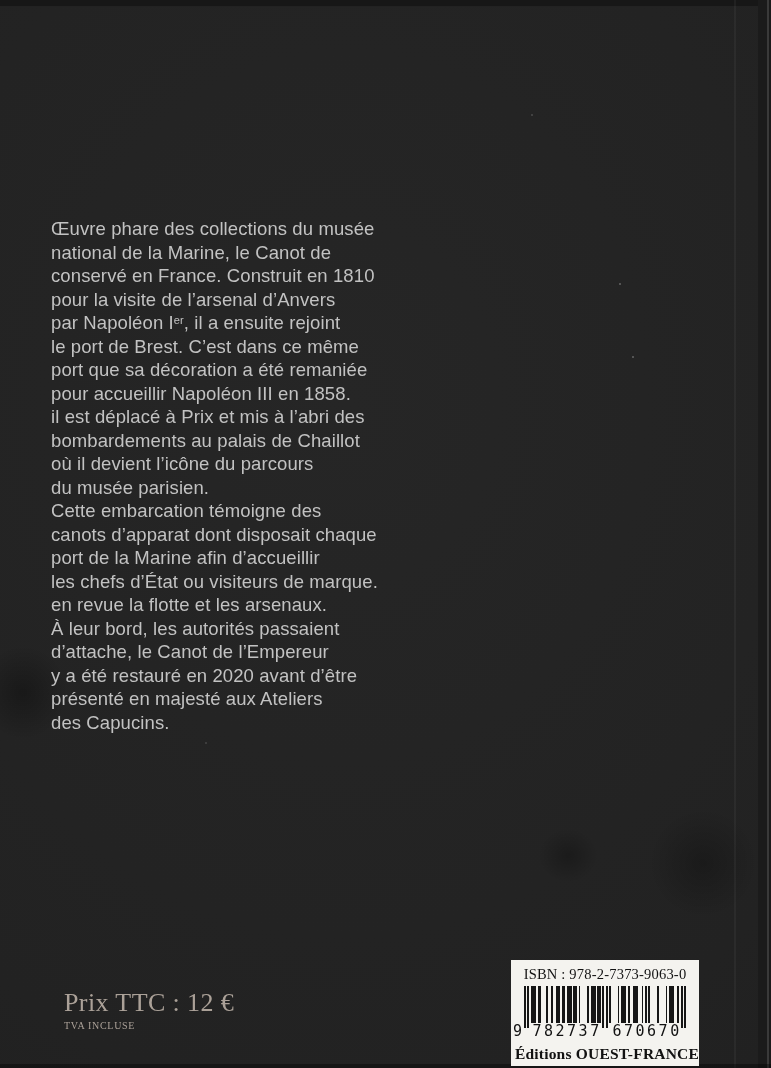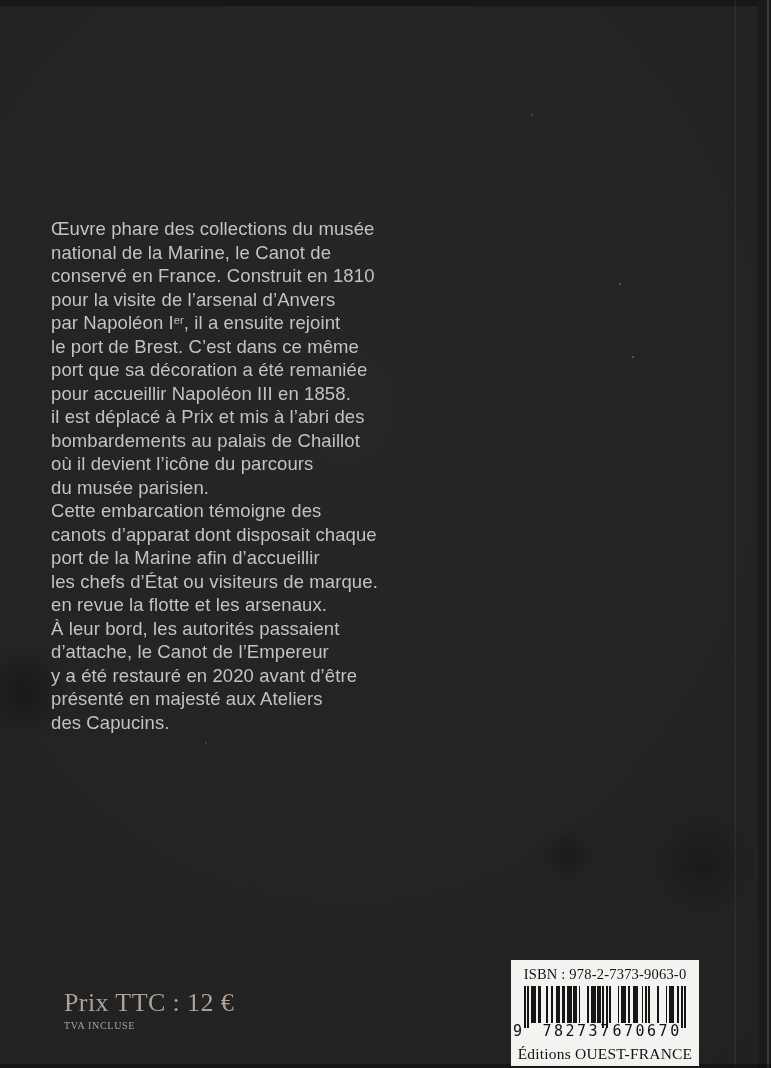--- a/index.html
+++ b/index.html
@@ -91,27 +91,28 @@
     width: 162px; height: 54px;
     margin: 3px auto 0 auto;
   }
   .bars { position: absolute; left: 0; top: 0; width: 162px; height: 42px; }
   .bc-digit {
     position: absolute; top: 36px; height: 18px; line-height: 18px;
     font-family: "DejaVu Sans Mono", "Liberation Mono", monospace;
     font-size: 15px; color: #121212;
   }
   .bc-first { left: -15px; width: 13px; text-align: right; letter-spacing: 0; }
-  .bc-left  { left: 16px;  width: 70px; text-align: center; letter-spacing: 2.5px; text-indent: 2.5px; }
+  .bc-left  { left: 6px;  width: 70px; text-align: center; letter-spacing: 2.5px; text-indent: 2.5px; }
   .bc-right { left: 86px; width: 70px; text-align: center; letter-spacing: 2.5px; text-indent: 2.5px; }
   .publisher {
     font-family: "Liberation Serif", serif;
-    font-weight: 400; font-size: 15.5px; line-height: 17px;
+    font-weight: 700; font-size: 15.5px; line-height: 17px;
     letter-spacing: 0.2px; margin-top: 5px;
     white-space: nowrap;
+    text-align: right;
   }
 </style>
 </head>
 <body>
 
 <div class="cover">
 
   <div class="top-edge"></div>
   <div class="smudge smudge-left"></div>
   <div class="smudge smudge-mid"></div>

